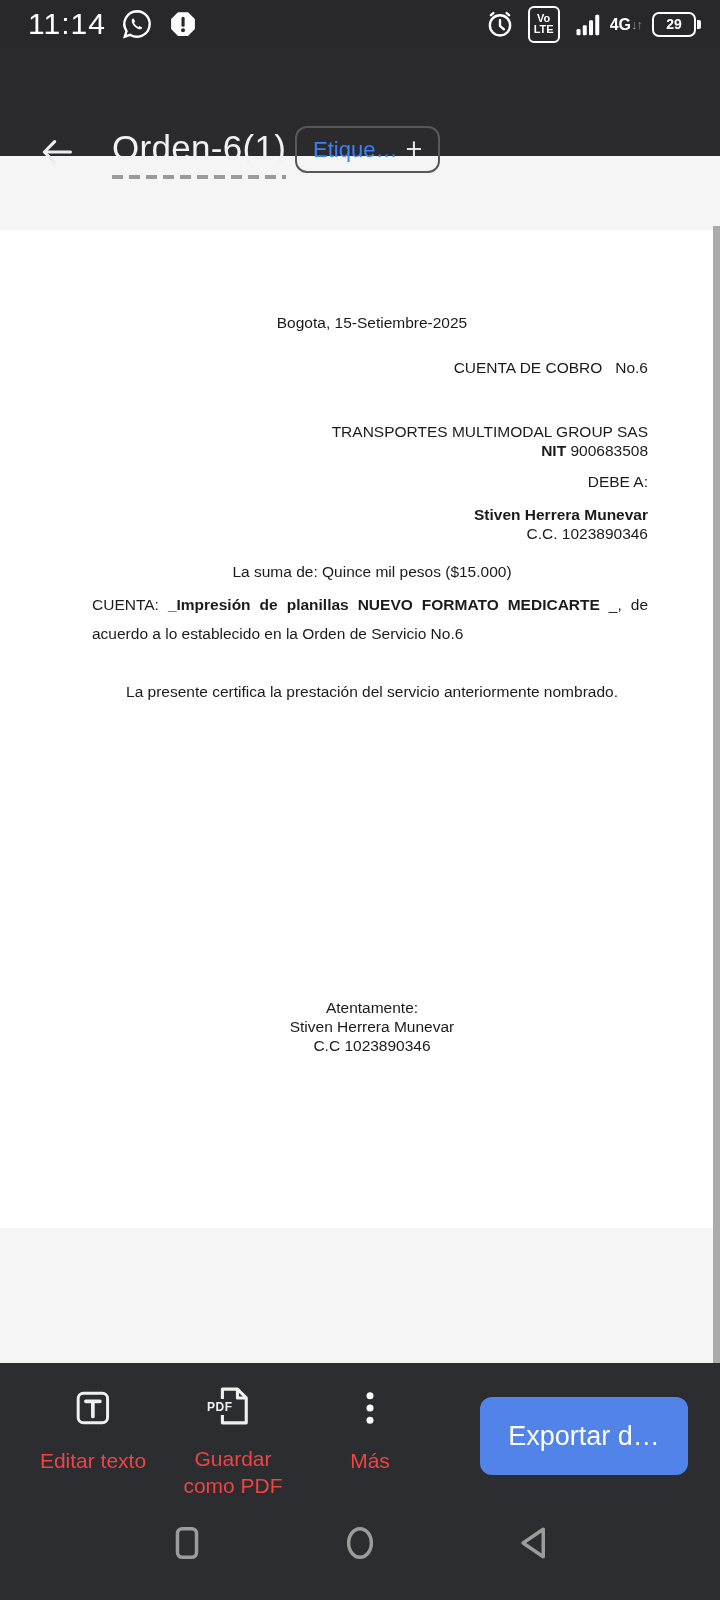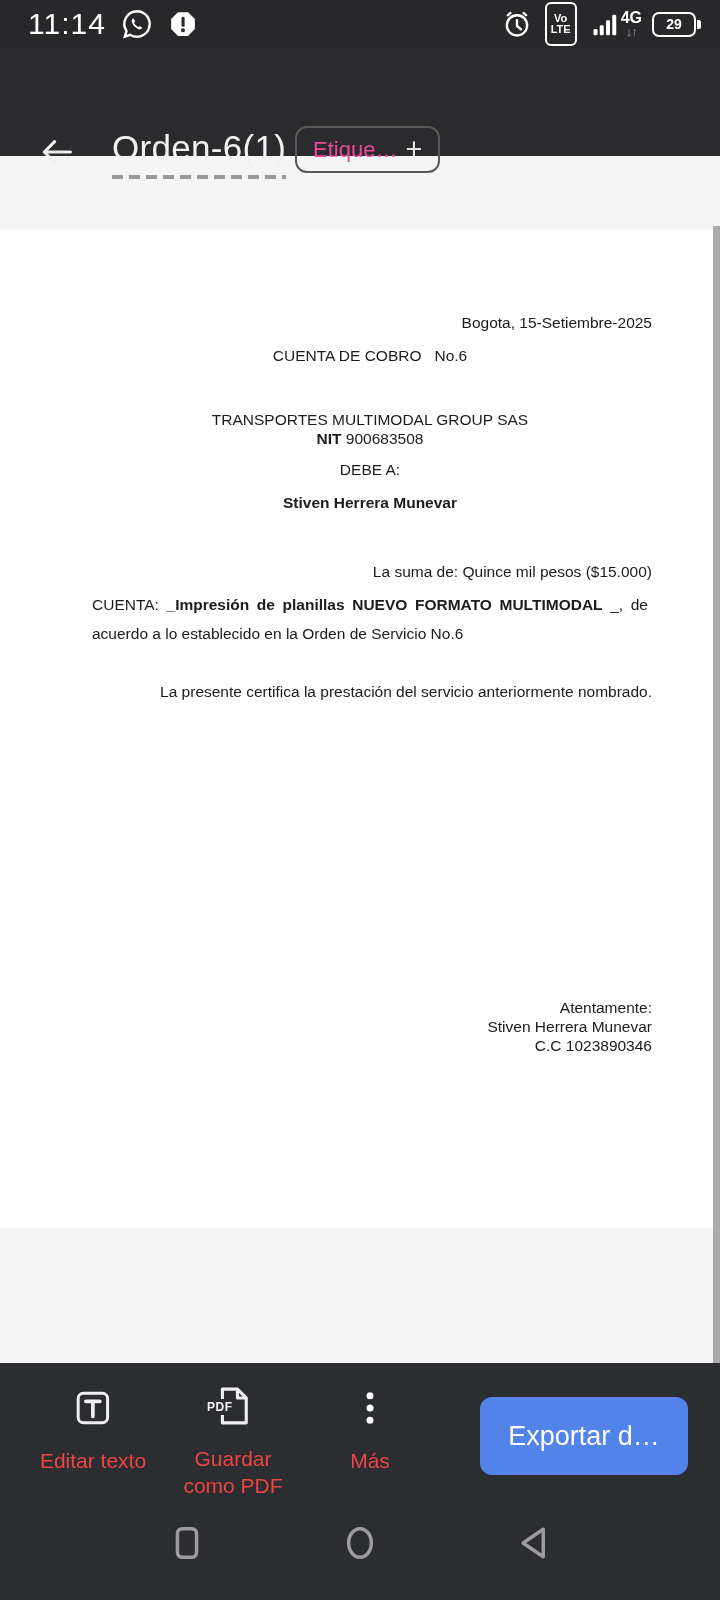--- a/index.html
+++ b/index.html
@@ -14,25 +14,25 @@
   .status-bar {
     position:absolute; left:0; top:0; width:720px; height:48px;
     background:#28282b; display:flex; align-items:center;
     color:#fff;
   }
   .status-time { font-size:30px; font-weight:500; letter-spacing:1px; margin-left:28px; }
   .sb-icon { display:inline-flex; align-items:center; justify-content:center; }
   .sb-left-gap { margin-left:14px; }
   .status-spacer { flex:1; }
   .volte-box {
-    width:32px; height:44px; border:2.5px solid #fff; border-radius:6px;
+    width:32px; height:37px; border:2.5px solid #fff; border-radius:6px;
     display:flex; flex-direction:column; align-items:center; justify-content:center;
     font-size:11px; font-weight:700; line-height:11px; margin-left:12px;
   }
-  .net-4g { display:flex; flex-direction:column; align-items:center; margin-left:0; }
+  .net-4g { display:flex; flex-direction:row; align-items:center; margin-left:6px; }
   .net-4g .g { font-size:16px; font-weight:700; line-height:15px; }
   .net-4g .arrows { font-size:13px; line-height:13px; color:#9a9a9a; letter-spacing:-1px; }
   .battery {
     position:relative; width:44px; height:25px; border:2.5px solid #fff; border-radius:7px;
     display:flex; align-items:center; justify-content:center;
     font-size:14px; font-weight:700; margin-left:10px; margin-right:4px;
   }
   .battery::after {
     content:""; position:absolute; right:-7px; top:6px; width:4px; height:9px;
     background:#fff; border-radius:0 2px 2px 0;
@@ -52,21 +52,21 @@
   }
   .title-underline {
     position:absolute; left:112px; top:127px; width:174px; height:4px;
     background:repeating-linear-gradient(90deg,#9a9a9a 0 11px,transparent 11px 17px);
   }
   .tag-chip {
     position:absolute; left:295px; top:78px; height:47px; padding:0 16px;
     border:2px solid #585858; border-radius:12px;
     display:flex; align-items:center; gap:8px; background:transparent;
   }
-  .tag-chip .chip-label { color:#ec4899; font-size:22px; }
+  .tag-chip .chip-label { color:#3b82f6; font-size:22px; }
   .tag-chip .chip-plus { color:#e3e3e3; font-size:29px; font-weight:400; line-height:29px; }
 
   
   .info-banner {
     position:absolute; left:0; top:156px; width:720px; height:66px;
     background:#1b1b1d; border-top:2px solid #121214;
     display:flex; align-items:center;
   }
   .info-icon { margin-left:28px; width:33px; height:33px; }
   .info-text { margin-left:19px; color:#e4e4e4; font-size:25px; }
@@ -81,22 +81,22 @@
     background:#ffffff;
   }
   .scrollbar {
     position:absolute; right:0; top:4px; width:7px; height:1137px;
     background:#ababab;
   }
   .doc-line {
     position:absolute; color:#1b1b1b; font-size:15.5px; line-height:19.5px;
     white-space:pre-wrap;
   }
-  .doc-center { left:92px; width:556px; text-align:center; }
-  .doc-left { left:92px; width:560px; text-align:right; }
+  .doc-center { left:92px; width:556px; text-align:right;margin-top:12px; }
+  .doc-left { left:92px; width:560px; text-align:center; }
   .doc-bold { font-weight:700; }
   .doc-justify {
     left:92px; width:556px; text-align:justify; text-align-last:left;
     line-height:29px;
   }
 
   
   .footer {
     position:absolute; left:0; top:1363px; width:720px; height:237px;
     background:#2b2d31;
@@ -189,22 +189,23 @@
 
 
   <div class="doc-viewport">
     <div class="doc-page">
       <div class="doc-line doc-left" style="top:83px">Bogota, 15-Setiembre-2025</div>
       <div class="doc-line doc-center" style="top:116px; white-space:pre">CUENTA DE COBRO   No.6</div>
       <div class="doc-line doc-center" style="top:180px">TRANSPORTES MULTIMODAL GROUP SAS</div>
       <div class="doc-line doc-center" style="top:199px"><span class="doc-bold">NIT</span><span> 900683508</span></div>
       <div class="doc-line doc-center" style="top:230px">DEBE A:</div>
       <div class="doc-line doc-center doc-bold" style="top:263px">Stiven Herrera Munevar</div>
+      <div class="doc-line doc-center" style="top:282px">C.C. 1023890346</div>
       <div class="doc-line doc-left" style="top:332px">La suma de: Quince mil pesos ($15.000)</div>
-      <div class="doc-line doc-justify" style="top:360px"><span>CUENTA: </span><span class="doc-bold">_Impresión de planillas NUEVO FORMATO MULTIMODAL</span><span> _, de acuerdo a lo establecido en la Orden de Servicio No.6</span></div>
+      <div class="doc-line doc-justify" style="top:360px"><span>CUENTA: </span><span class="doc-bold">_Impresión de planillas NUEVO FORMATO MEDICARTE</span><span> _, de acuerdo a lo establecido en la Orden de Servicio No.6</span></div>
       <div class="doc-line doc-left" style="top:452px">La presente certifica la prestación del servicio anteriormente nombrado.</div>
       <div class="doc-line doc-left" style="top:768px">Atentamente:</div>
       <div class="doc-line doc-left" style="top:787px">Stiven Herrera Munevar</div>
       <div class="doc-line doc-left" style="top:806px">C.C 1023890346</div>
     </div>
     <div class="scrollbar"></div>
   </div>
 
   <div class="footer">
 

